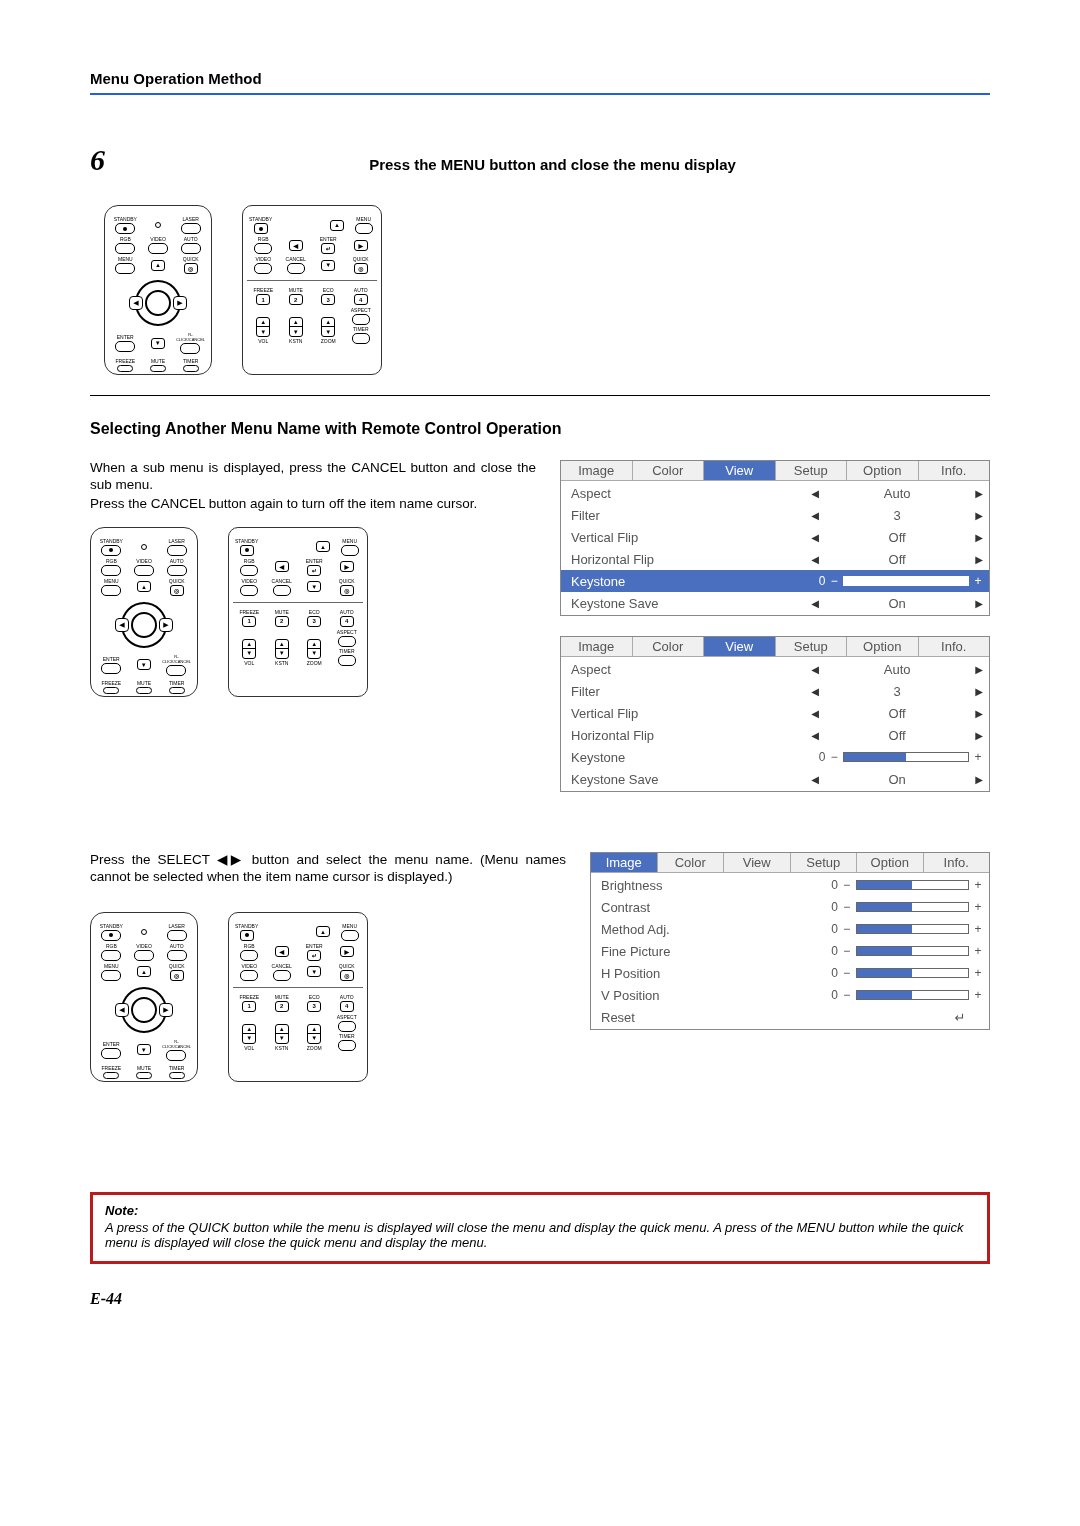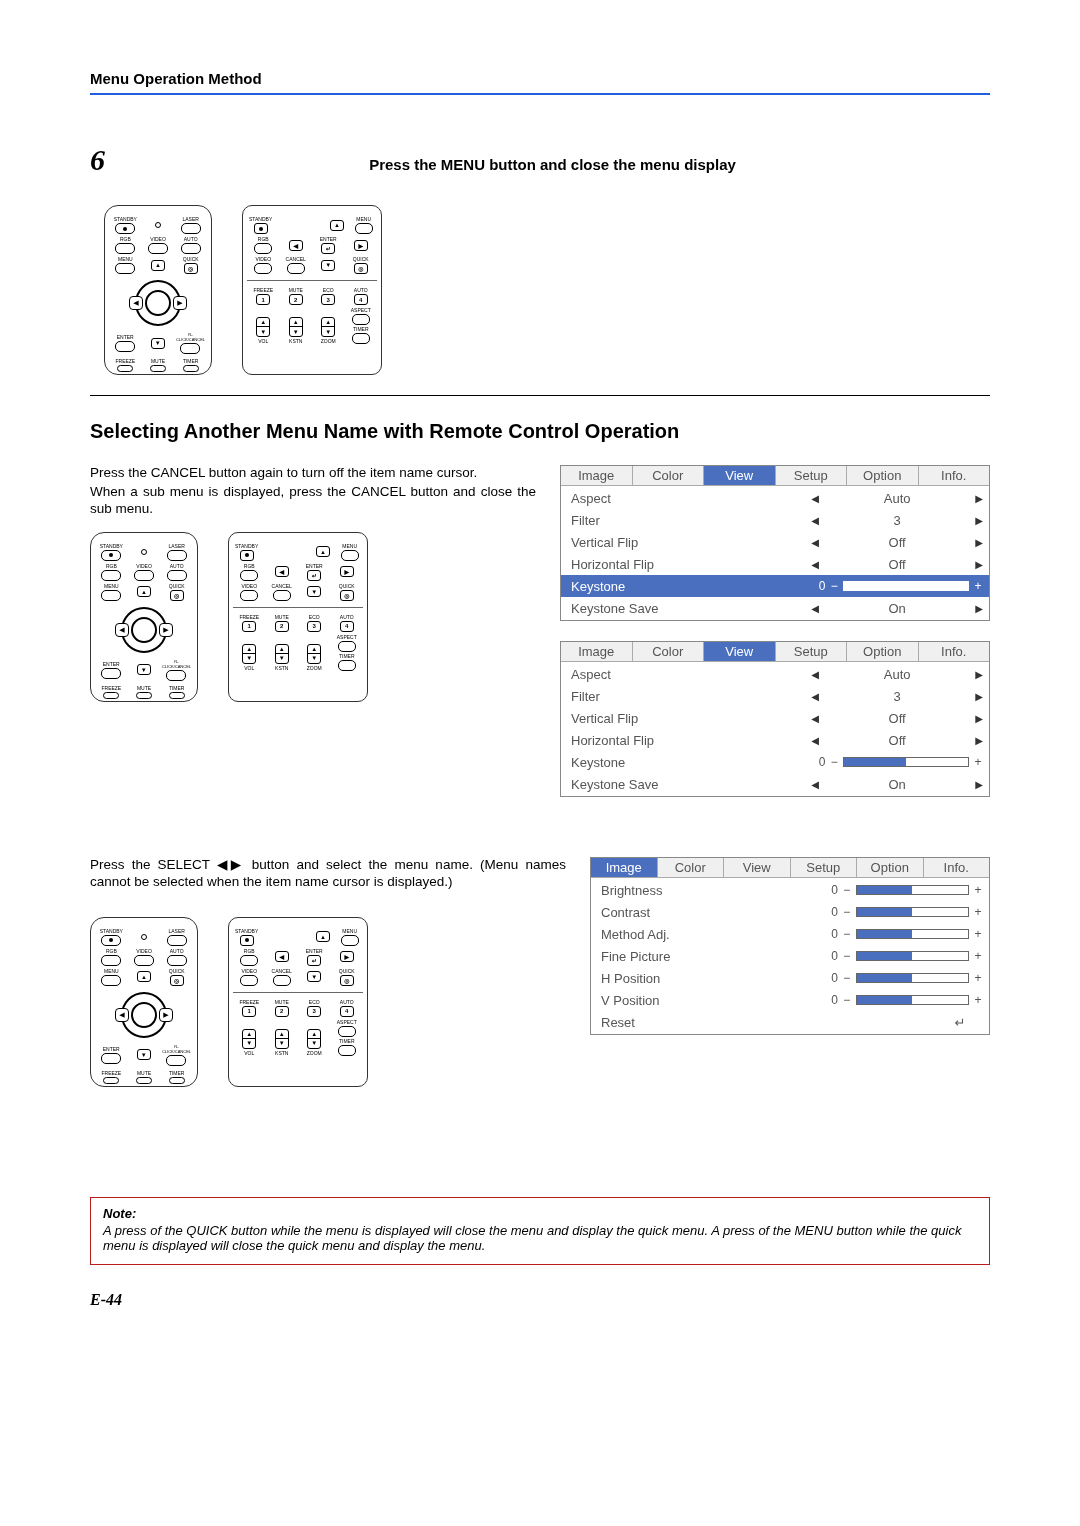--- a/index.html
+++ b/index.html
@@ -115,21 +115,21 @@
   .rm-sq { width:14px; height:11px; border:1.5px solid #000; border-radius:3px; display:flex; align-items:center; justify-content:center; font-size:6px; font-weight:bold;}
   .rm-dot { width:4px; height:4px; background:#000; border-radius:50%; }
   .rm-led { width:6px; height:6px; border:1px solid #000; border-radius:50%; }
   .rm-udbtn { display:flex; flex-direction:column; border:1.5px solid #000; border-radius:3px; width:14px; }
   .rm-udbtn span { height:9px; display:flex; align-items:center; justify-content:center; font-size:6px; }
   .rm-udbtn span:first-child { border-bottom:1px solid #000; }
   .card-sep { border:none; border-top:1px solid #666; margin:6px -2px; }
 
   .thin-rule { border:none; border-top:1px solid #000; margin: 10px 0 24px 0; }
 
-  .section-heading { font-weight:bold; font-size:20px; margin-bottom: 22px; }
+  .section-heading { font-weight:bold; font-size:16px; margin-bottom: 22px; }
   .two-col { display:flex; gap: 24px; align-items:flex-start; margin-bottom: 40px;}
   .col-left { flex:1; }
   .col-right { width: 430px; flex-shrink:0; }
   .body-text { font-size: 13.5px; line-height:1.25; margin-bottom: 2px; text-align: justify;}
 
   .osd {
     border:1px solid #888;
     width: 100%;
     font-family: Liberation Sans, sans-serif;
     font-size: 13px;
@@ -166,21 +166,21 @@
   .osd-minus, .osd-plus { width:10px; text-align:center; font-size:12px;}
   .osd-bar {
     flex:1; height:10px; border:1px solid #666; position:relative; background:#fff;
   }
   .osd-bar-fill { position:absolute; left:0; top:0; bottom:0; width:50%; background:#4a6fbf; }
   .osd-row.hl .osd-bar { border-color:#fff; }
   .osd-row.hl .osd-bar-fill { background:#fff; }
   .osd-enter { width:14px; text-align:center; }
 
   .note-box {
-    border:1px solid #b91c1c;
+    border:3px solid #b91c1c;
     padding: 8px 12px 10px 12px;
     margin-top: 90px;
     font-size: 13px;
   }
   .note-title { font-style: italic; font-weight:bold; margin-bottom:2px; }
   .note-body { font-style: italic; line-height:1.2; }
   .page-num {
     font-style:italic;
     font-weight:bold;
     font-family:"Times New Roman", serif;
@@ -389,22 +389,22 @@
     </div>
   </div>
 </div>
 
 <hr class="thin-rule">
 
 <div class="section-heading">Selecting Another Menu Name with Remote Control Operation</div>
 
 <div class="two-col">
   <div class="col-left">
+    <p class="body-text">When a sub menu is displayed, press the CANCEL button and close the sub menu.</p>
     <p class="body-text">Press the CANCEL button again to turn off the item name cursor.</p>
-    <p class="body-text">When a sub menu is displayed, press the CANCEL button and close the sub menu.</p>
     <div class="remotes-row" style="margin-left:0; margin-top:14px">
 
       <div class="remote">
         <div class="rm-row">
             <div class="rm-col">
               <span class="rm-label">STANDBY</span>
               <div class="rm-btn rm-sm" style="display:flex;align-items:center;justify-content:center;">
                 <span class="rm-dot"></span>
               </div>
             </div>

